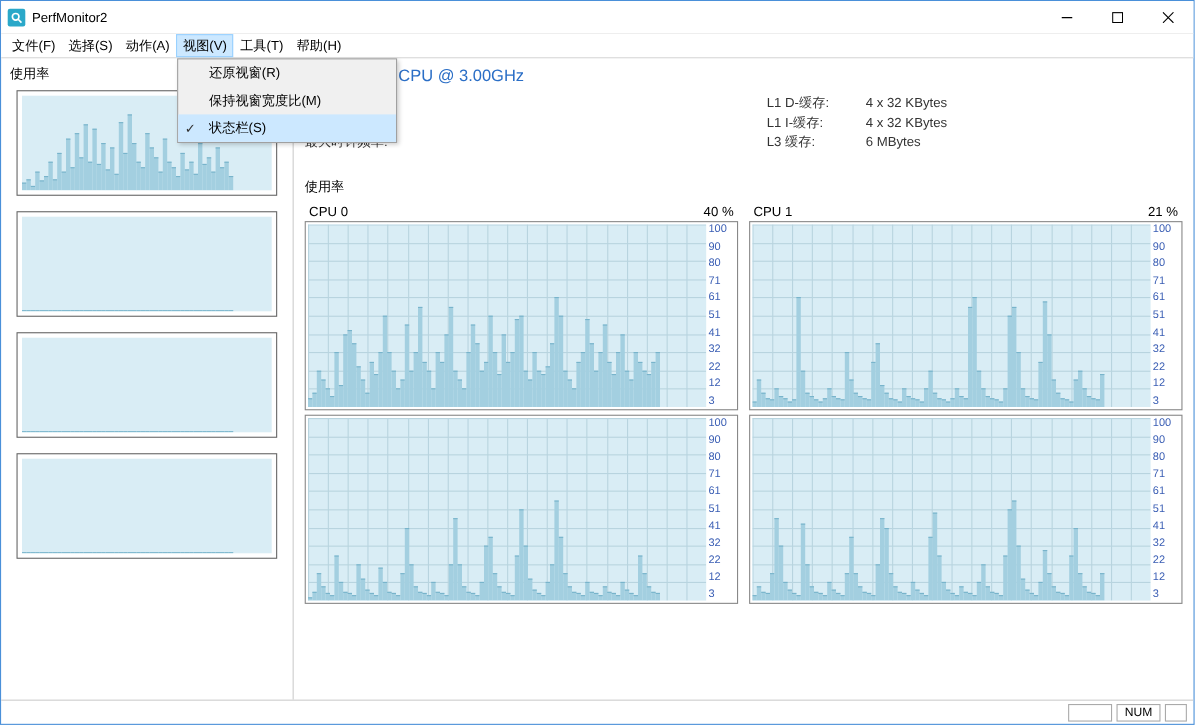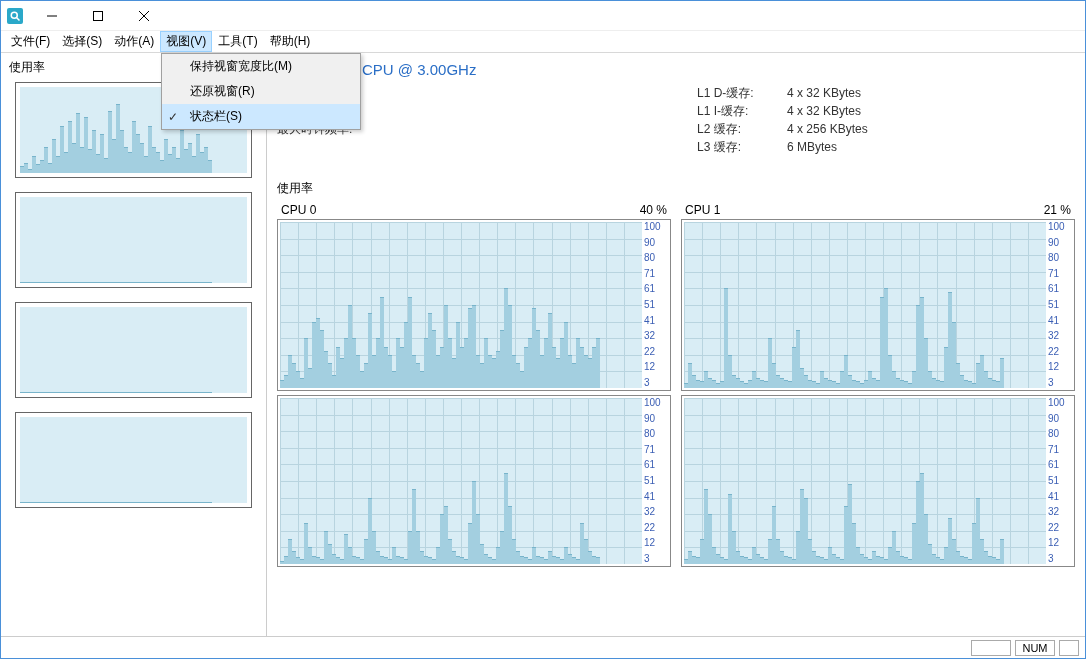--- a/index.html
+++ b/index.html
@@ -59,20 +59,21 @@
 </head>
 <body>
 
 <div class="titlebar">
   <div class="appicon">
     <svg viewBox="0 0 16 16">
         <circle cx="7" cy="7" r="4" fill="none" stroke="#fff" stroke-width="2"></circle>
         <line x1="10" y1="10" x2="14" y2="14" stroke="#fff" stroke-width="2"></line>
       </svg>
   </div>
+  <div class="title">PerfMonitor2</div>
   <div class="winbtns">
     <div class="winbtn">
       <svg width="10" height="10">
           <line x1="0" y1="5" x2="10" y2="5" stroke="#000"></line>
         </svg>
     </div>
     <div class="winbtn">
       <svg width="10" height="10">
           <rect x="0.5" y="0.5" width="9" height="9" fill="none" stroke="#000"></rect>
         </svg>
@@ -90,24 +91,24 @@
     <div class="menuitem">文件(F)</div>
     <div class="menuitem">选择(S)</div>
     <div class="menuitem">动作(A)</div>
     <div class="menuitem active">视图(V)</div>
     <div class="menuitem">工具(T)</div>
     <div class="menuitem">帮助(H)</div>
   </div>
 
 <div class="dropdown" id="dropdown">
     <div class="dropitem">
-      <span>保持视窗宽度比(M)</span>
+      <span>还原视窗(R)</span>
     </div>
     <div class="dropitem">
-      <span>还原视窗(R)</span>
+      <span>保持视窗宽度比(M)</span>
     </div>
     <div class="dropitem sel">
       <span class="check">✓</span>
       <span>状态栏(S)</span>
     </div>
   </div>
 
 <div class="content">
   <div class="sidebar">
     <div class="sg-title">使用率</div>
@@ -347,24 +348,20 @@
       <div class="inforight" id="cacheinfo">
           <div>
             <span class="infolabel">L1 D-缓存:</span>
             <span>4 x 32 KBytes</span>
           </div>
           <div>
             <span class="infolabel">L1 I-缓存:</span>
             <span>4 x 32 KBytes</span>
           </div>
           <div>
-            <span class="infolabel">L2 缓存:</span>
-            <span>4 x 256 KBytes</span>
-          </div>
-          <div>
             <span class="infolabel">L3 缓存:</span>
             <span>6 MBytes</span>
           </div>
         </div>
     </div>
     <div class="usage-title">使用率</div>
     <div class="cpugrid" id="cpugrid">
         <div class="cpucell">
           <div class="cpuhdr">
             <span>CPU 0</span>

